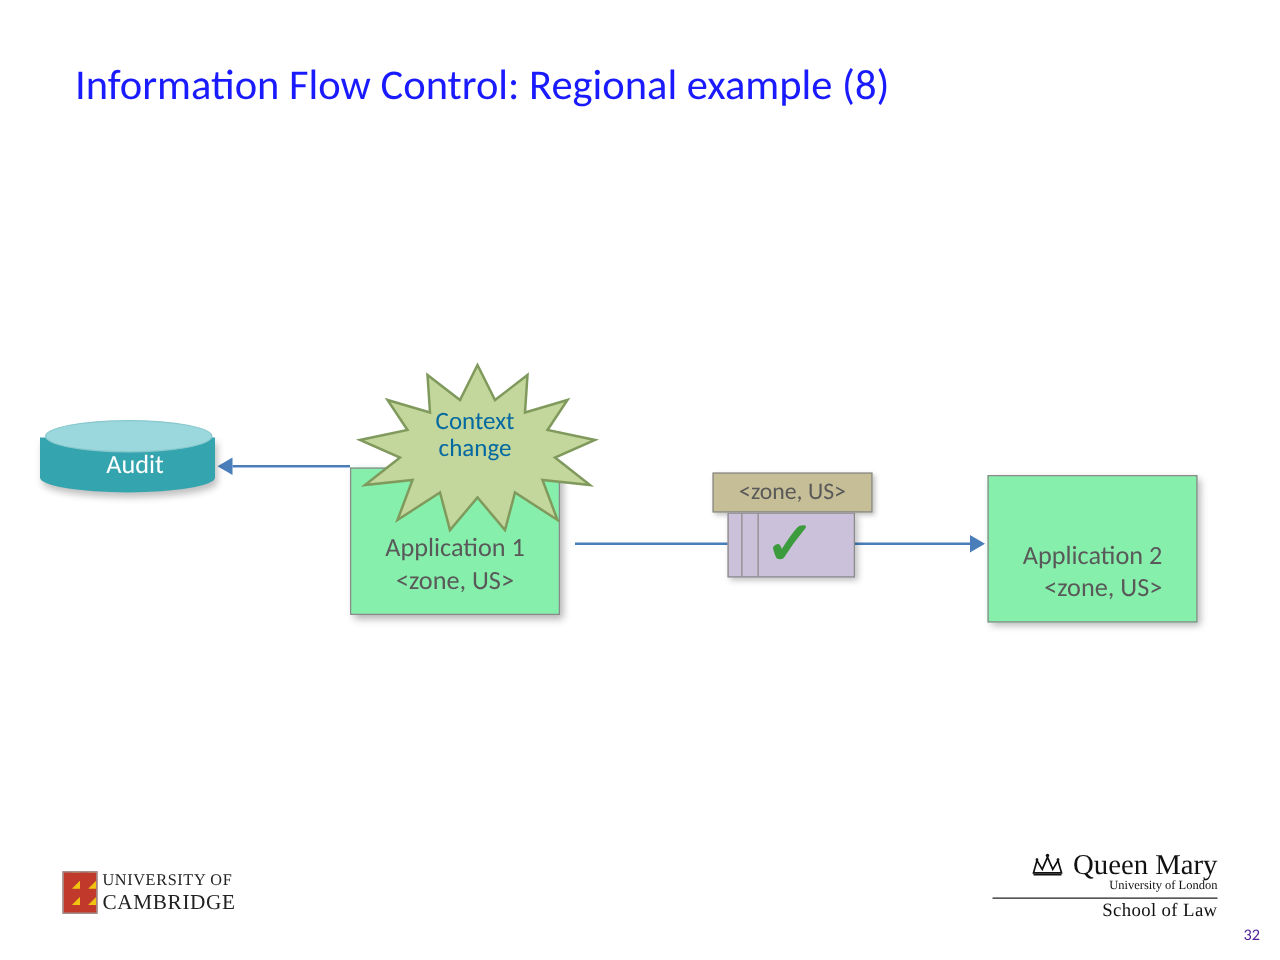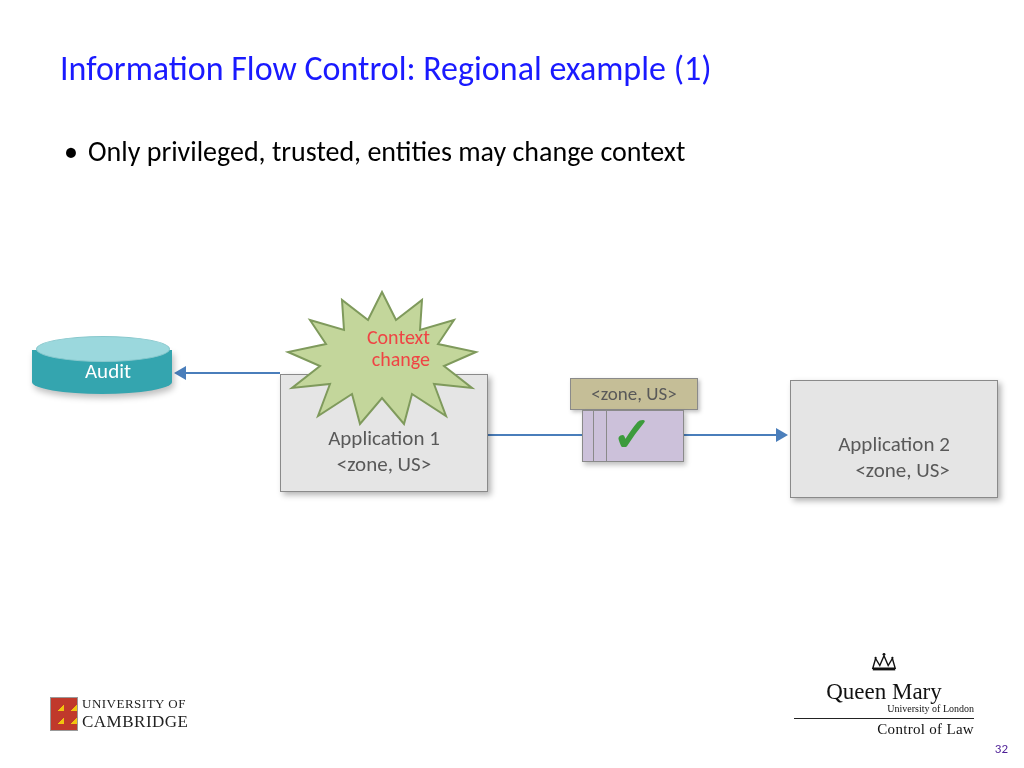--- a/index.html
+++ b/index.html
@@ -75,22 +75,22 @@
     left: 0; top: 18px; width: 152px;
     text-align: center;
     color: #fff;
     font-size: 21px;
     z-index: 2;
   }
 
   
   .app-box {
     position: absolute;
-    width: 208px; height: 118px;
-    background: #e5e5e5;
+    width: 168px; height: 118px;
+    background: #86efac;
     border: 1.5px solid #8a8a8a;
     box-shadow: 3px 3px 6px rgba(0,0,0,.3);
     display: flex;
     align-items: flex-end;
     justify-content: center;
     text-align: center;
     color: #595959;
     font-size: 21px;
     line-height: 1.25;
     padding-bottom: 14px;
@@ -102,24 +102,24 @@
   
   .starburst {
     position: absolute;
     left: 282px; top: 286px;
     width: 200px; height: 140px;
   }
   .starburst-label {
     position: absolute;
     left: 330px; top: 326px;
     width: 100px;
-    text-align: right;
+    text-align: center;
     font-size: 20px;
     line-height: 1.1;
-    color: #ef4444;
+    color: #0369a1;
     z-index: 10;
   }
 
   
   .pkt-label {
     position: absolute;
     left: 570px; top: 378px;
     width: 126px; height: 30px;
     background: #c5be97;
     border: 1.5px solid #8a8a8a;
@@ -193,39 +193,38 @@
       #c0392b;
     border: 1px solid #999;
   }
   .footer-right {
     position: absolute;
     right: 50px; bottom: 30px;
     text-align: right;
     font-family: Georgia, serif;
     color: #111;
   }
-  .qm-line1 { display:flex; align-items:center; justify-content:flex-end; gap:6px;flex-direction:column; }
+  .qm-line1 { display:flex; align-items:center; justify-content:flex-end; gap:6px; }
   .qm-name { font-size: 23px; font-weight: 400; }
   .qm-sub { font-size: 10px; margin-top:-2px; }
   .qm-rule { border-top:1px solid #222; margin:4px 0 2px auto; width:180px; }
   .qm-school { font-size: 15px; letter-spacing:.3px; }
   .crown-svg { width:28px; height:22px; }
   .page-num {
     position: absolute; right: 16px; bottom: 12px;
     font-size: 13px; color: #4c1d95;
   }
 </style>
 </head>
 <body>
 
 <div class="slide">
 
-  <div class="title">Information Flow Control: Regional example (1)</div>
-
-  <div class="bullet-lvl1">Only privileged, trusted, entities may change context</div>
+  <div class="title">Information Flow Control: Regional example (8)</div>
+
 
   <div class="diagram">
 
     <div class="arrow arrow-left" style="left:186px; top:372px; width:94px;"></div>
 
     <div class="arrow arrow-right" style="left:460px; top:434px; width:316px;"></div>
 
     <div class="audit-cyl">
       <div class="audit-body"></div>
       <div class="audit-top"></div>
@@ -272,18 +271,18 @@
         <path d="M4 24 L8 10 L14 20 L20 6 L26 20 L32 10 L36 24 Z" fill="none" stroke="#111" stroke-width="2"></path>
         <circle cx="20" cy="4" r="2" fill="#111"></circle>
         <circle cx="8" cy="9" r="1.6" fill="#111"></circle>
         <circle cx="32" cy="9" r="1.6" fill="#111"></circle>
         <line x1="4" y1="26" x2="36" y2="26" stroke="#111" stroke-width="2"></line>
       </svg>
       <span class="qm-name">Queen Mary</span>
     </div>
     <div class="qm-sub">University of London</div>
     <div class="qm-rule"></div>
-    <div class="qm-school">Control of Law</div>
+    <div class="qm-school">School of Law</div>
   </div>
 
   <div class="page-num">32</div>
 
 </div>
 
 </body></html>

